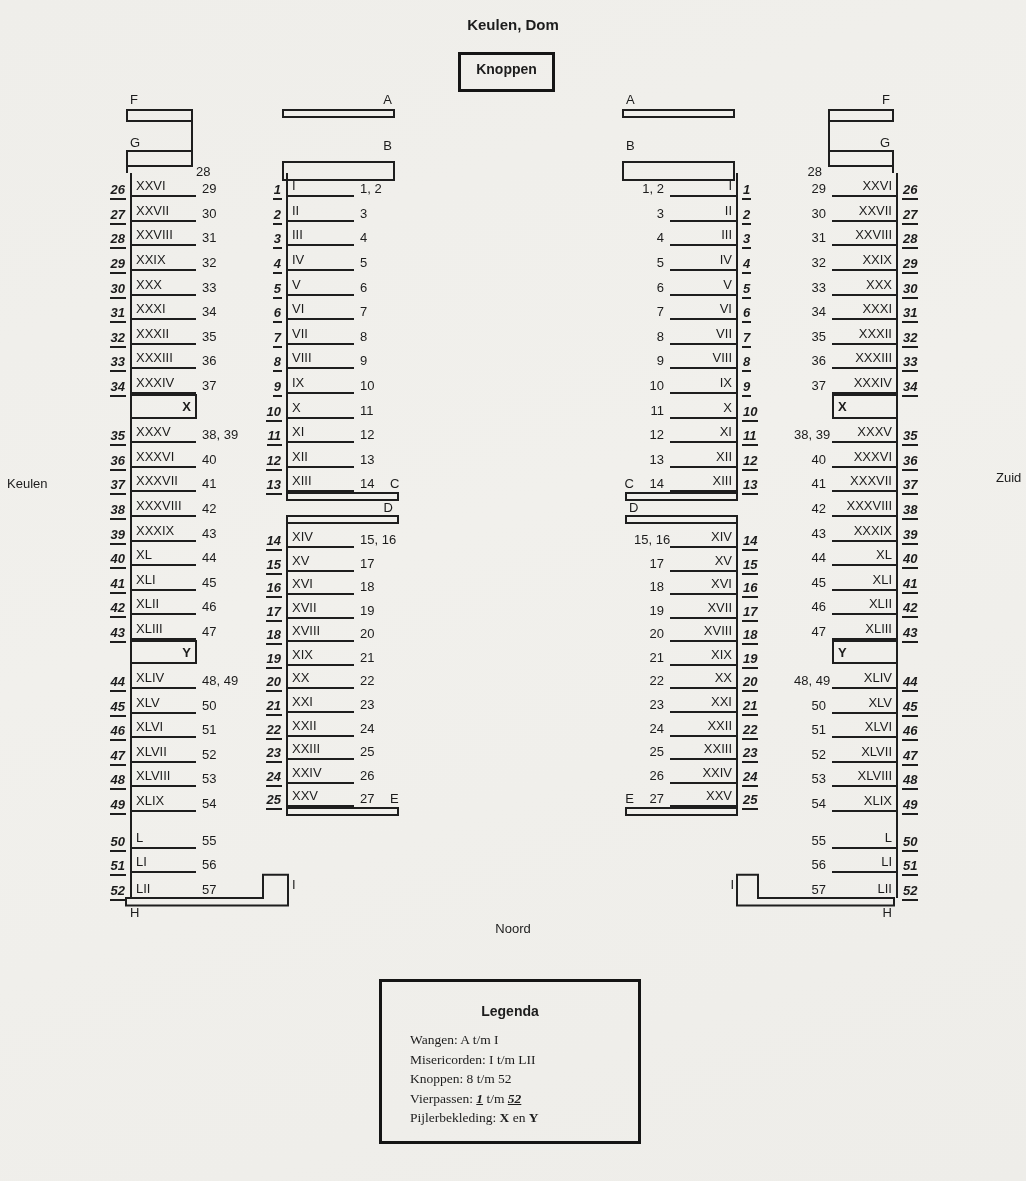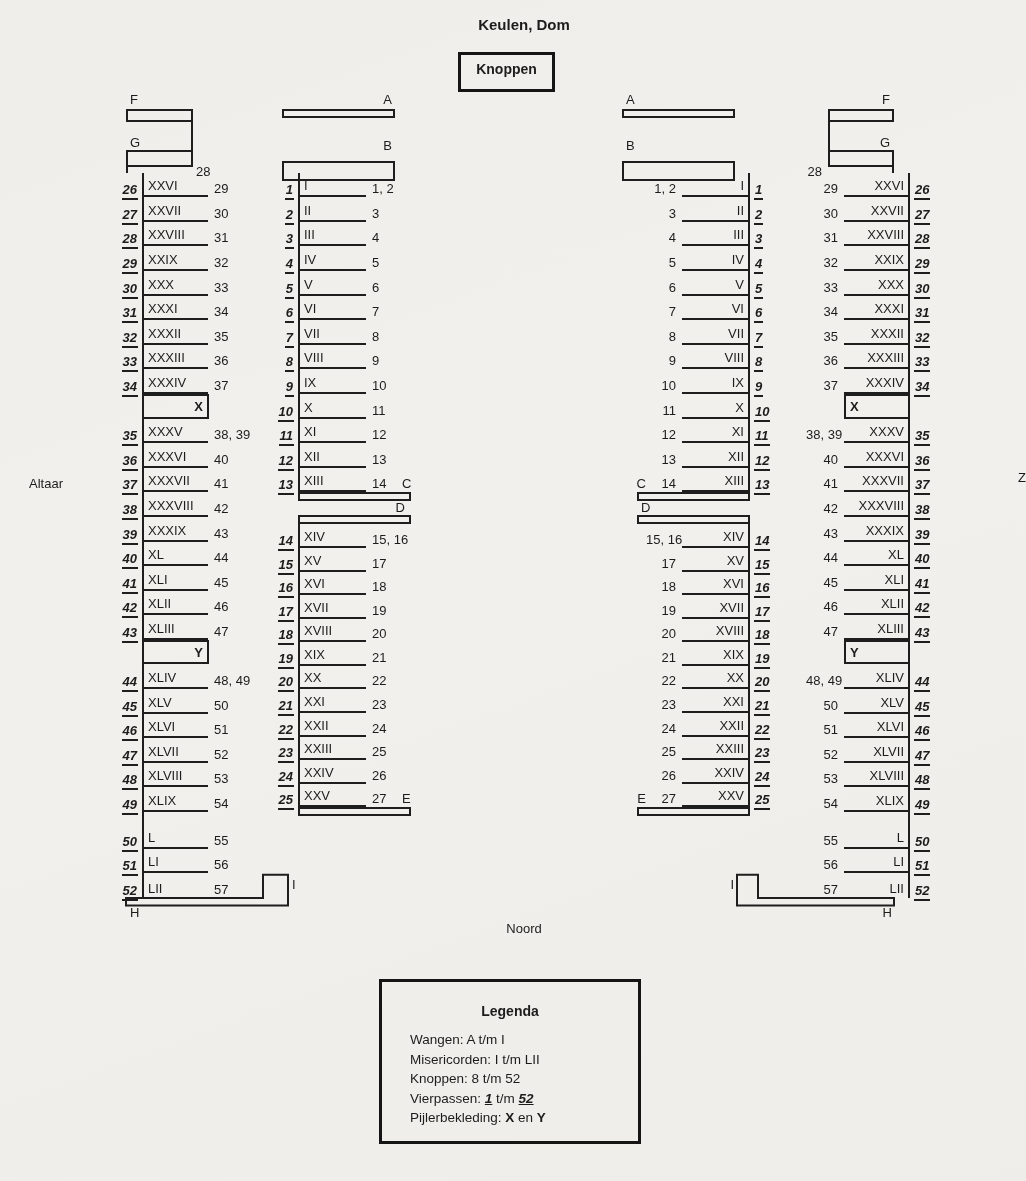--- a/index.html
+++ b/index.html
@@ -5,61 +5,61 @@
   html,body{margin:0;padding:0;}
   body{
     width:1026px;height:1181px;position:relative;
     background:#f0efeb;
     background-image:linear-gradient(160deg,#efeeea 0%,#f1f0ec 45%,#eeede9 100%);
     font-family:"Liberation Sans",sans-serif;
     color:#1c1c1c;
     -webkit-font-smoothing:antialiased;
   }
   .abs{position:absolute;}
-  .lbl{font-size:13px;line-height:14px;white-space:nowrap;padding-left:22px;}
+  .lbl{font-size:13px;line-height:14px;white-space:nowrap;}
   #title{left:0;right:0;top:18px;text-align:center;font-size:15px;font-weight:600;}
   #altar-box{left:458px;top:52px;width:97px;height:40px;border:3px solid #151515;
     box-sizing:border-box;text-align:center;padding-top:6px;font-size:14px;font-weight:600;}
   #compass-north{left:7px;top:477px;}
   #compass-south{left:996px;top:471px;}
   #compass-west{left:0;right:0;top:922px;text-align:center;}
 
   .col{position:absolute;top:0;left:0;}
-  .stack{position:absolute;left:16px;}
+  .stack{position:absolute;left:4px;}
   .row{display:flex;align-items:flex-end;box-sizing:border-box;}
   .cell{box-sizing:border-box;font-size:13px;line-height:15px;white-space:nowrap;padding-bottom:1px;}
   .v-cell{padding-bottom:0;}
   .vp{display:inline-block;font-style:italic;font-weight:600;font-size:13px;line-height:15px;
       border-bottom:2px solid #1e1e1e;padding:0 1px 1px 1px;margin-bottom:-4px;}
   .stall-l{border-left:2px solid #1e1e1e;border-bottom:2px solid #1e1e1e;padding-left:4px;}
   .stall-r{border-right:2px solid #1e1e1e;border-bottom:2px solid #1e1e1e;padding-right:4px;text-align:right;}
   .noline{border-bottom:none !important;}
   .pier{box-sizing:border-box;border:2px solid #1e1e1e;display:flex;align-items:center;font-size:13px;font-weight:600;}
   .bar{box-sizing:border-box;border:2px solid #1e1e1e;}
   .box{box-sizing:border-box;border:2px solid #1e1e1e;position:absolute;}
   .wang-label{position:absolute;font-size:13px;line-height:14px;white-space:nowrap;}
   .fill{background:#1e1e1e;position:absolute;}
   svg{display:block;overflow:visible;}
 
   #legend-box{left:379px;top:979px;width:262px;height:165px;border:3px solid #151515;
     box-sizing:border-box;background:transparent;}
   #legend-title{text-align:center;font-weight:700;font-size:14px;margin-top:21px;}
-  #legend-items{margin:11px 0 0 28px;}
+  #legend-items{margin:11px 0 0 28px;font-family:Liberation Serif, serif;}
   .legend-line{font-size:13.5px;line-height:19.5px;white-space:nowrap;}
   .seg-vierpas{font-style:italic;font-weight:600;text-decoration:underline;}
   .seg-bold{font-weight:700;}
 </style>
 </head>
 <body>
 
 <div class="abs lbl" id="title">Keulen, Dom</div>
 <div class="abs" id="altar-box">
   <span>Knoppen</span>
 </div>
-<div class="abs lbl" id="compass-north">Altaar</div>
+<div class="abs lbl" id="compass-north">Keulen</div>
 <div class="abs lbl" id="compass-south">Zuid</div>
 <div class="abs lbl" id="compass-west">Noord</div>
 
 <div class="col" id="col-north-outer" style="left: 96px;">
     <div class="wang-label" style="top: 93px; left: 34px; width: 62px; text-align: left;">F</div>
     <div class="box" style="left: 30px; top: 109px; width: 67px; height: 13px;"></div>
     <div class="fill" style="left: 95px; top: 121px; width: 2px; height: 31px;"></div>
     <div class="wang-label" style="top: 136px; left: 34px; width: 62px; text-align: left;">G</div>
     <div class="box" style="left: 30px; top: 150px; width: 67px; height: 17px;"></div>
     <div class="wang-label" style="top: 165px; left: 100px; width: 32px; text-align: left;">28</div>

